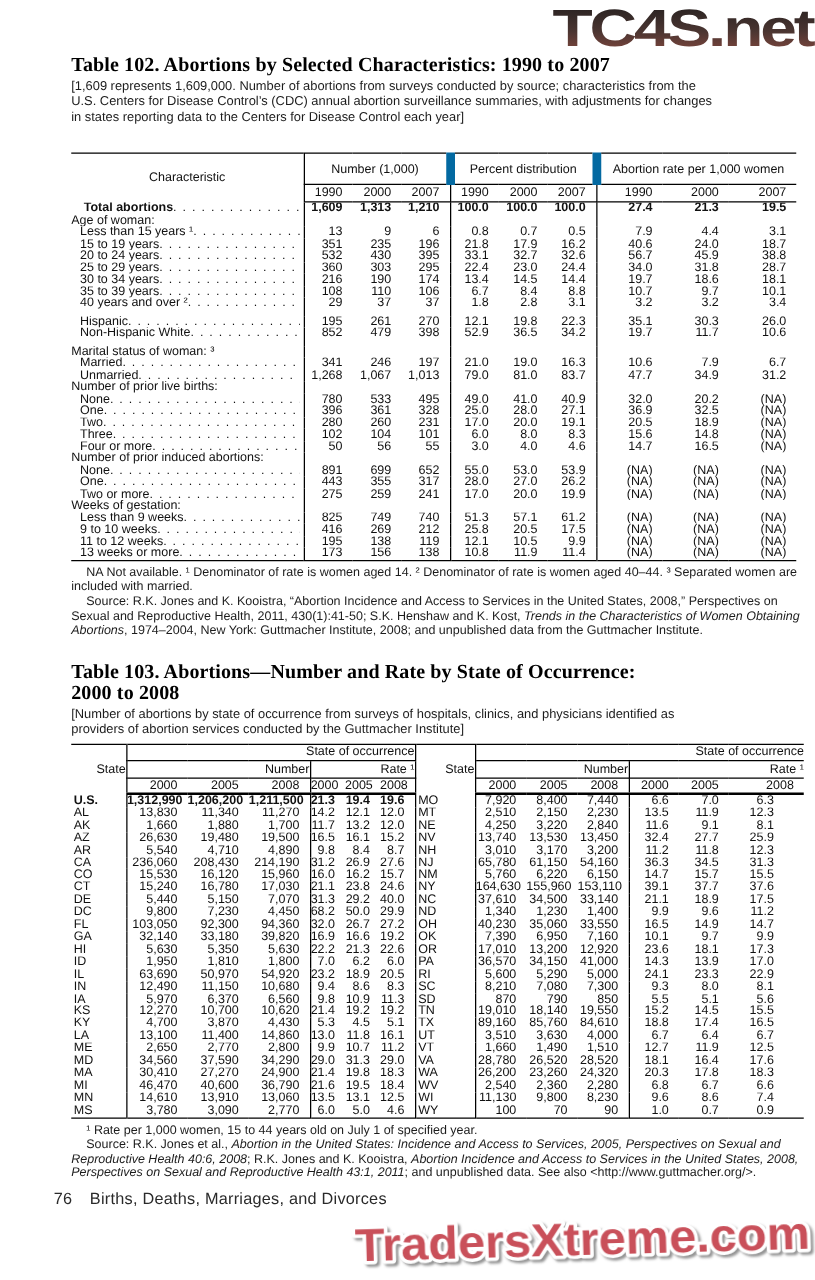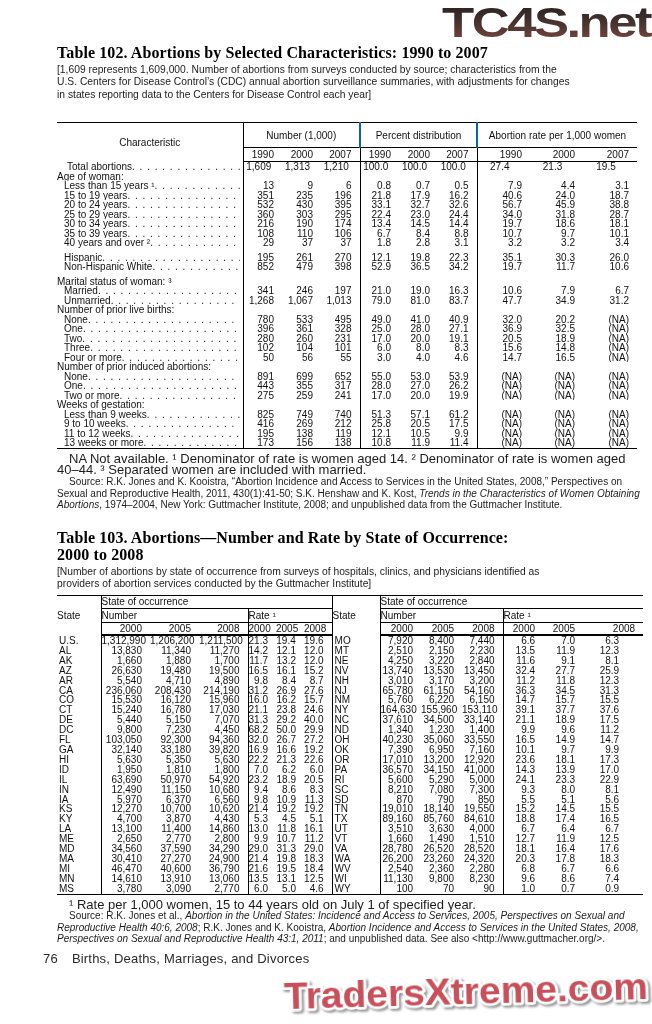--- a/index.html
+++ b/index.html
@@ -13,58 +13,58 @@
 
   .t-title {
     font-family:"Liberation Serif", serif; font-weight:bold;
     font-size:16px; line-height:17px; color:#000; letter-spacing:.1px;
   }
   .t-note { font-size:10.3px; line-height:12.4px; color:#1c1c1c; width:516px; margin-top:3px; }
 
   table { border-collapse:collapse; table-layout:fixed; }
   th, td { font-size:10px; font-weight:normal; color:#111; padding:0; overflow:hidden; }
   .num { text-align:right; padding-right:8px; white-space:nowrap; }
-  .b { font-weight:normal;text-align:center; }
+  .b { font-weight:bold; }
   .grp-end { border-right:1px solid #000; }
 
   
   .tbl102 { width:580px; margin-top:21px; border-top:1px solid #000; border-bottom:1px solid #000; }
   .tbl102 thead tr.gr th { height:25px; vertical-align:middle; text-align:center; line-height:11px; }
   .tbl102 thead tr.yr th { height:14px; vertical-align:middle; border-bottom:1px solid #000; }
   .tbl102 .stub-h { border-right:1px solid #000; text-align:center; vertical-align:middle; }
   .tbl102 thead .grp { border-bottom:1px solid #000; }
-  .tbl102 thead .grp.ge { border-right:2px solid #0369a1; }
+  .tbl102 thead .grp.ge { border-right:7px solid #0369a1; }
   .tbl102 tbody td { height:9.5px; line-height:9.5px; white-space:nowrap; }
   .tbl102 tbody tr.spacer td { height:5px; line-height:5px; }
   .tbl102 .stub { border-right:1px solid #000; }
   .stub-in { display:flex; align-items:baseline; overflow:hidden; padding-right:3px; }
   .stub-in .lbl { white-space:nowrap; }
   tr.data .stub-in { padding-left:7px; }
   tr.total .stub-in { padding-left:10px; }
   .leader { flex:1 1 auto; overflow:hidden; white-space:nowrap; color:#111; }
   .leader::before { content:" . . . . . . . . . . . . . . . . . . . . . . . . . . . . . . . . . . . ."; letter-spacing:1px; }
 
   
   .tbl103 { width:586px; margin-top:4px; border-top:1px solid #000; border-bottom:1.5px solid #000; }
-  .tbl103 thead th { text-align:left; vertical-align:middle; }
+  .tbl103 thead th { text-align:right; vertical-align:middle; }
   .tbl103 thead tr.h1 th { height:13px; }
   .tbl103 thead tr.h2 th { height:14px; }
   .tbl103 thead tr.h3 th { height:13px; border-bottom:2px solid #000; }
   .tbl103 thead .span6 { border-bottom:1px solid #000; }
   .tbl103 thead .span3 { border-bottom:1px solid #000; }
   .tbl103 thead .span3.ge { border-right:1px solid #000;margin-top:16px; }
   .tbl103 .st-h { border-right:1px solid #000; border-left:1px solid #000; }
   .tbl103 .st-h:first-child { border-left:none; }
   .tbl103 thead tr.h3 th.yr { text-align:right; padding-right:8px; }
   .tbl103 tbody td { height:9.9px; line-height:9.9px; white-space:nowrap; }
   .tbl103 .st { border-right:1px solid #000; }
   .tbl103 .st .stub-in { padding-left:2px;gap:38px; }
   .tbl103 .pad-last { padding-right:24px; }
 
-  .fn { font-size:13px; line-height:11.6px; margin-top:4px; text-indent:12px; color:#1c1c1c; }
+  .fn { font-size:10px; line-height:11.6px; margin-top:4px; text-indent:12px; color:#1c1c1c; }
   .src { font-size:10px; line-height:11.6px; text-indent:12px; color:#1c1c1c; }
   .src .i, .i { font-style:italic; }
   .t103-block { margin-top:18px; }
 
   
   .footer-line {
     position:absolute; left:43px; top:951px; font-size:13px; color:#2a2a2a;
     letter-spacing:.2px;
   }
   .footer-line .pgnum { margin-right:14px; }

